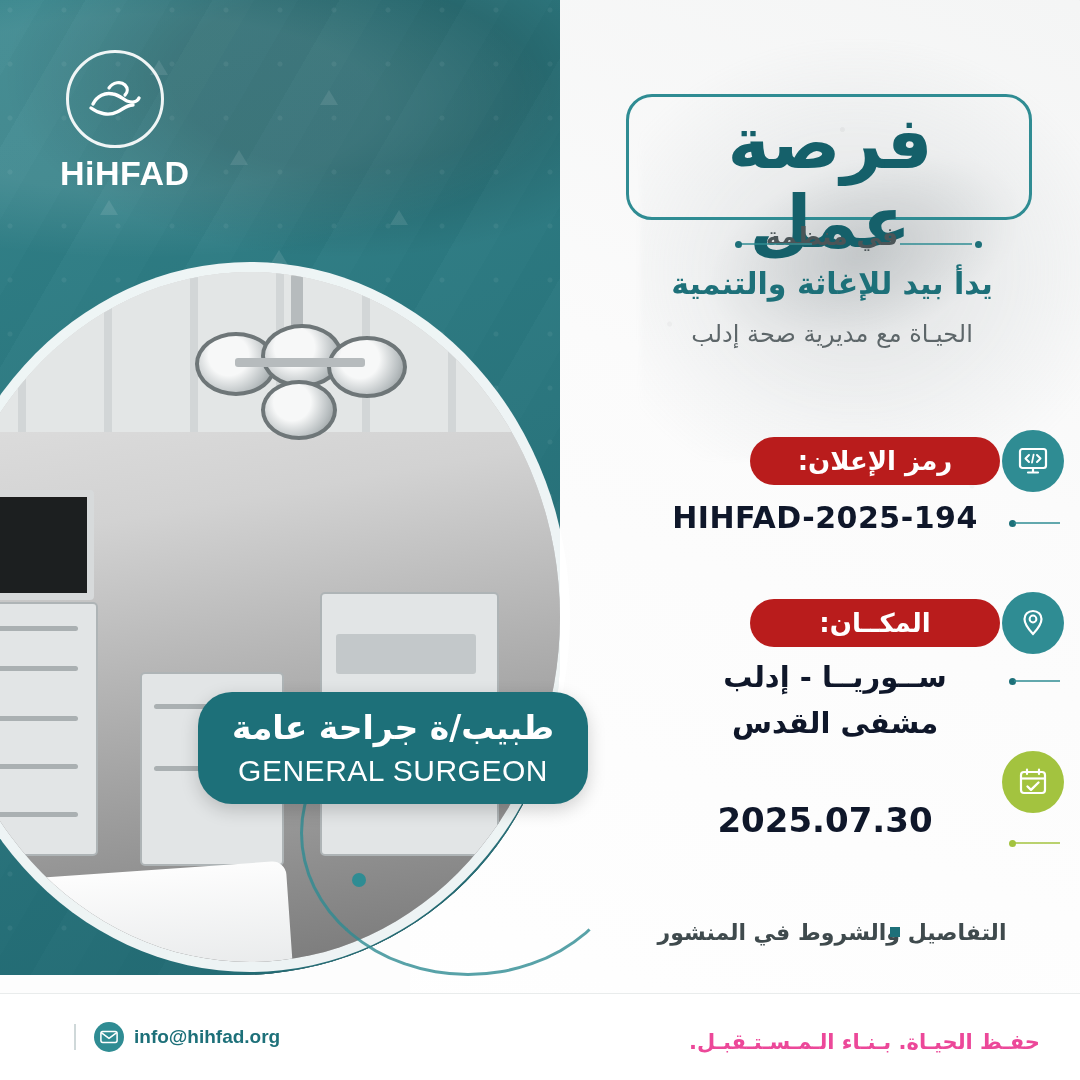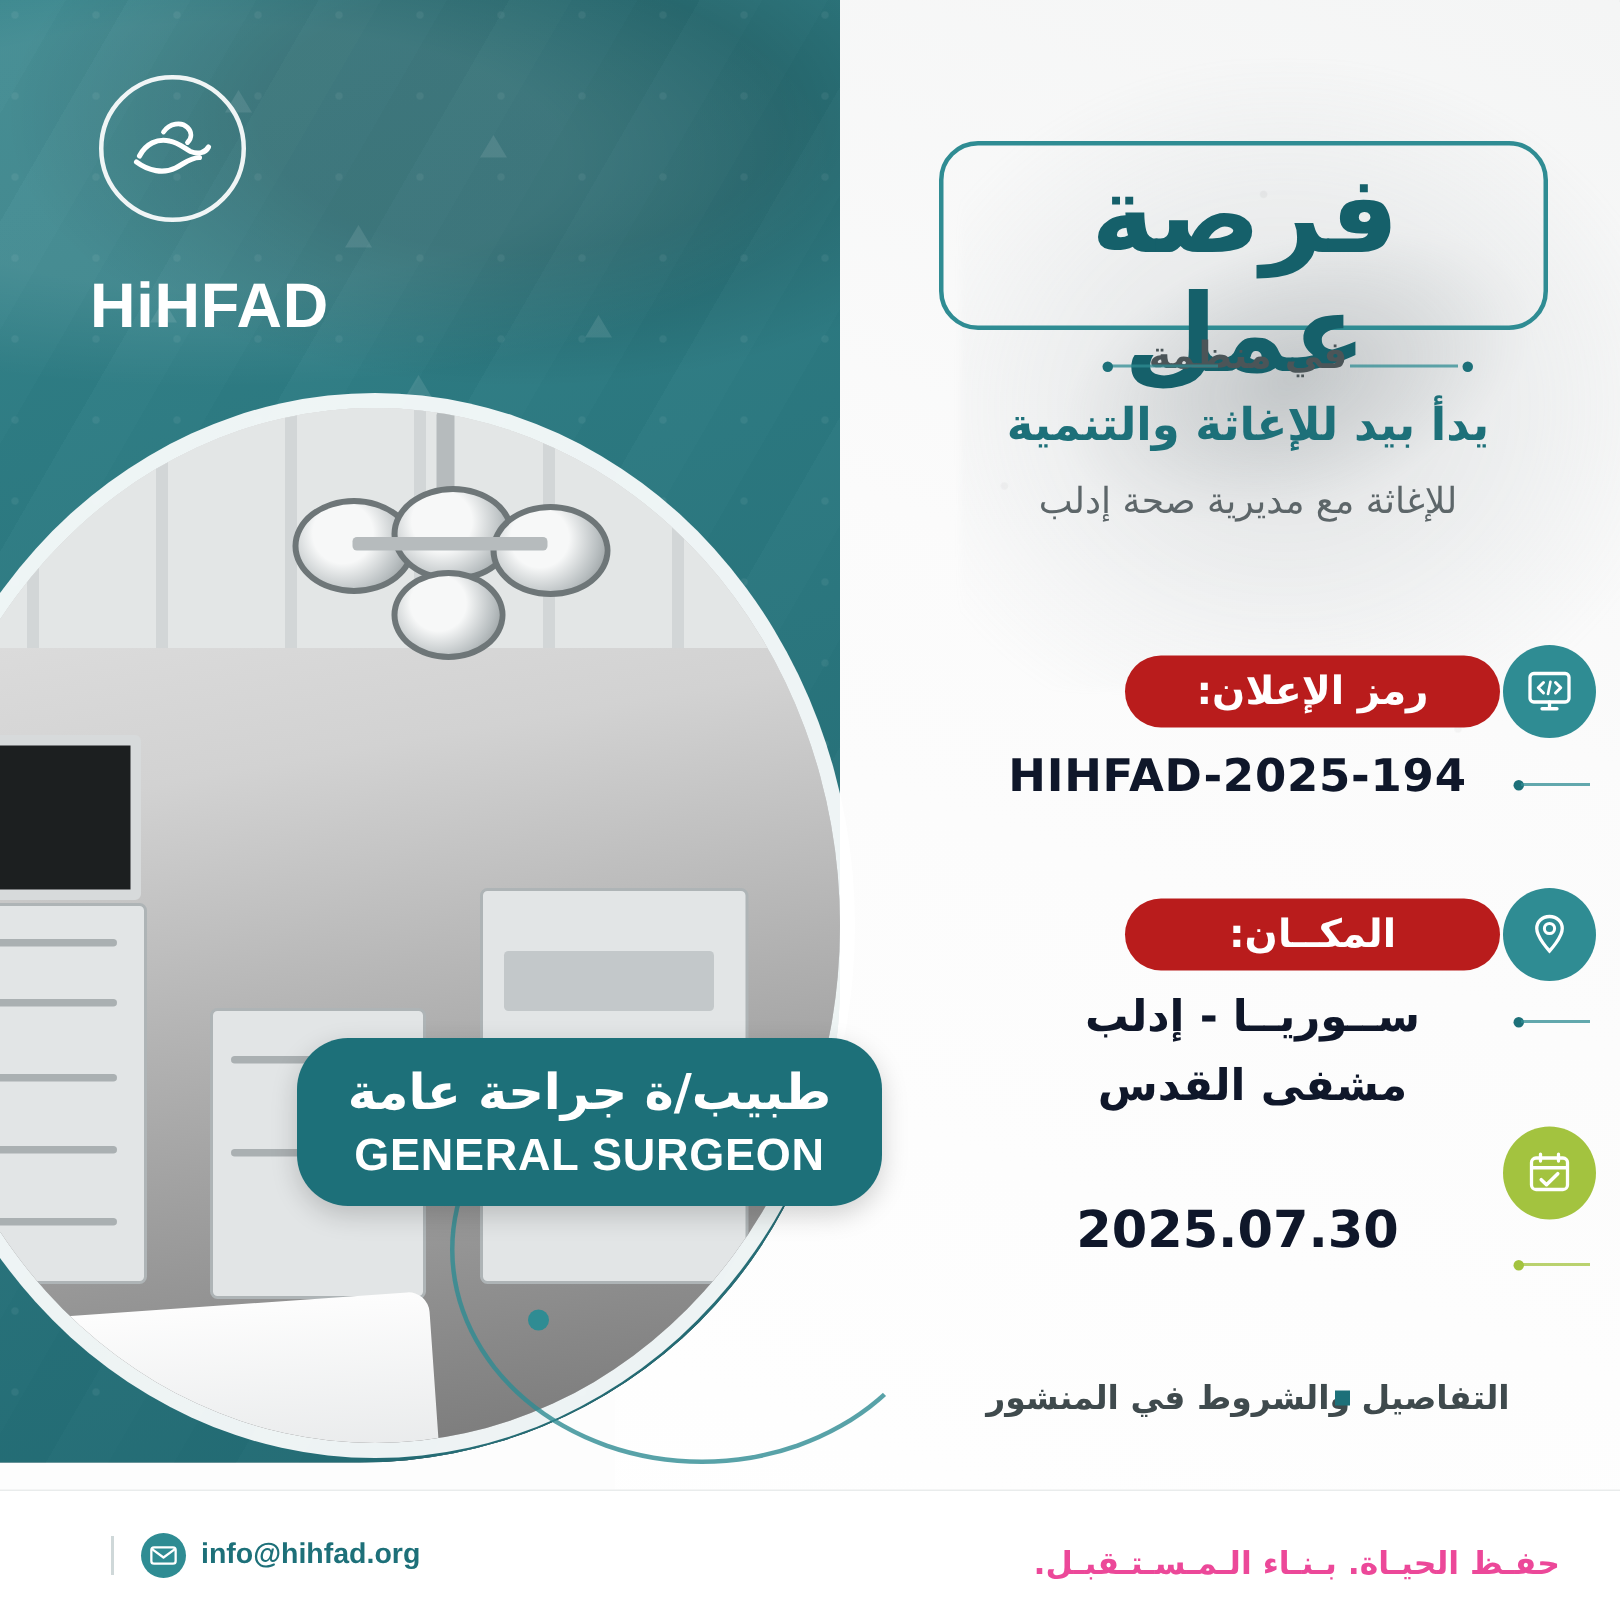--- a/index.html
+++ b/index.html
@@ -85,21 +85,21 @@
     position:absolute;left:60px;top:50px;width:230px;text-align:left;
     direction:ltr;
   }
   .logo-circle{
     width:92px;height:92px;border-radius:50%;
     border:3px solid rgba(255,255,255,.92);
     display:flex;align-items:center;justify-content:center;
     margin-left:6px;
   }
   .logo-text{
-    margin-top:32px;color:#ffffff;font-size:42px;font-weight:bold;
+    margin-top:6px;color:#ffffff;font-size:34px;font-weight:bold;
     letter-spacing:.5px;font-family:"Liberation Sans", sans-serif;
   }
 
   
   .photo-circle{
     position:absolute;left:-60px;top:272px;width:620px;height:690px;
     border-radius:50% 50% 50% 50%/ 50% 50% 50% 50%;
     overflow:hidden;
     background:#c9ccce;
     box-shadow:0 0 0 10px rgba(255,255,255,.92);
@@ -142,21 +142,21 @@
   
   .job-pill{
     position:absolute;left:198px;top:692px;width:390px;min-height:112px;
     background:#1d7079;
     border-radius:34px;
     display:flex;flex-direction:column;align-items:center;justify-content:center;
     color:#fff;text-align:center;padding:10px 4px;box-sizing:border-box;
     box-shadow:0 6px 18px rgba(0,0,0,.18);
   }
   .job-ar{font-size:33px;font-weight:bold;line-height:1.2;font-family:"DejaVu Sans", sans-serif;}
-  .job-en{font-size:30px;font-weight:bold;letter-spacing:.5px;margin-top:6px;font-family:"Liberation Sans", sans-serif;}
+  .job-en{font-size:30px;font-weight:normal;letter-spacing:.5px;margin-top:6px;font-family:"Liberation Sans", sans-serif;}
 
   
   .swoosh{
     position:absolute;left:300px;top:690px;width:330px;height:280px;
     border:3px solid #2f8c93;border-radius:50%;
     border-top-color:transparent;border-right-color:transparent;
     opacity:.8;
   }
   .dot-teal{
     position:absolute;width:14px;height:14px;border-radius:50%;background:#2f8c93;
@@ -329,21 +329,21 @@
     <div class="headline-box"></div>
     <div class="headline">فرصة عمل</div>
 
     <div class="sub1">في منظمة</div>
     <div class="rule" style="right:108px;top:243px;width:72px;"></div>
     <div class="dot-small" style="right:98px;top:241px;"></div>
     <div class="rule" style="right:268px;top:243px;width:72px;"></div>
     <div class="dot-small" style="right:338px;top:241px;"></div>
 
     <div class="sub2">يدأ بيد للإغاثة والتنمية</div>
-    <div class="sub3">للإغاثة مع مديرية صحة إدلب</div>
+    <div class="sub3">الحيـاة مع مديرية صحة إدلب</div>
 
     <div class="field-pill pill-teal" style="right:80px;top:437px;width:250px;">رمز الإعلان:</div>
     <div class="icon-circle ic-teal" style="right:16px;top:430px;">
       <svg width="30" height="28" viewBox="0 0 30 28" aria-hidden="true">
         <rect x="2" y="2" width="26" height="19" rx="2.5" fill="none" stroke="#fff" stroke-width="2.2"></rect>
         <path d="M11 8 L7.5 11.5 L11 15" fill="none" stroke="#fff" stroke-width="2" stroke-linecap="round" stroke-linejoin="round"></path>
         <path d="M19 8 L22.5 11.5 L19 15" fill="none" stroke="#fff" stroke-width="2" stroke-linecap="round" stroke-linejoin="round"></path>
         <path d="M15.6 7.6 L14 15.6" stroke="#fff" stroke-width="1.8" stroke-linecap="round"></path>
         <path d="M15 21 L15 25 M10 25.5 L20 25.5" stroke="#fff" stroke-width="2.2" stroke-linecap="round"></path>
       </svg>

